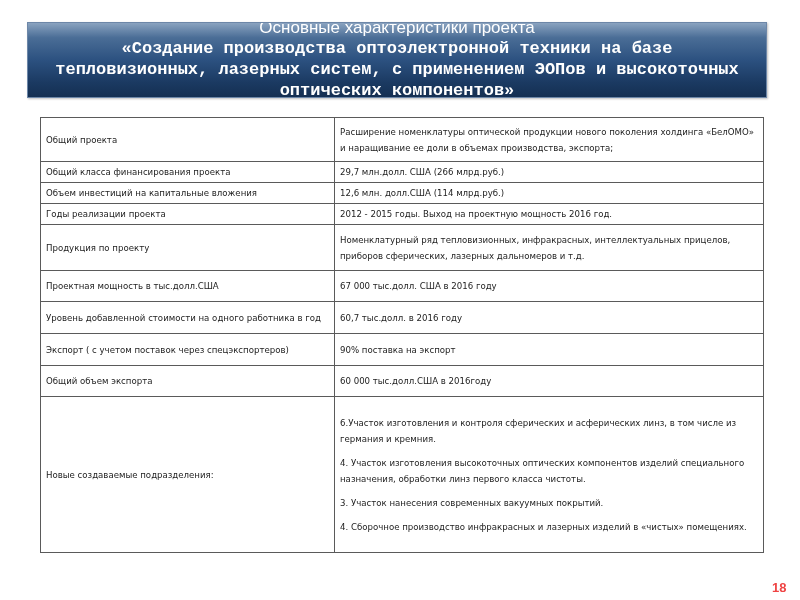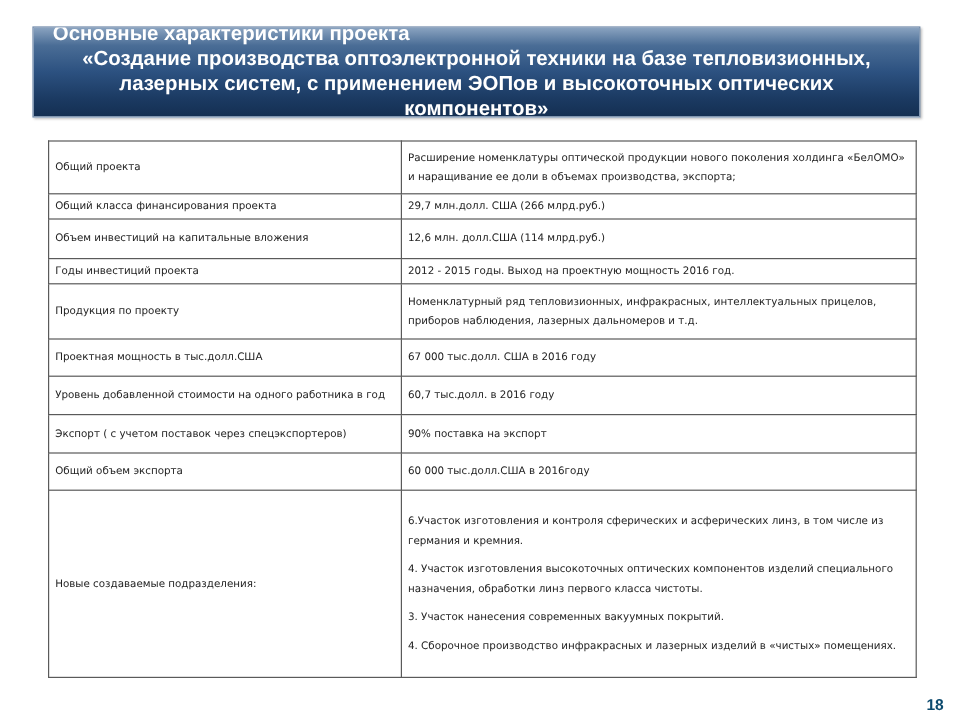--- a/index.html
+++ b/index.html
@@ -11,28 +11,27 @@
   .title-bar {
     position: absolute; left: 27px; top: 22px; width: 740px; height: 76px;
     background: linear-gradient(to bottom, #8aa3c0 0%, #4a6d96 20%, #2c5180 50%, #1b3a62 80%, #142f52 100%);
     border: 1px solid #6d87a8;
     box-shadow: 1px 1px 2px rgba(0,0,0,0.25);
     overflow: hidden;
     box-sizing: border-box;
   }
   .title-bar .t1 {
     position: absolute; left: 0; right: 0; top: -6px;
-    color: #ffffff; font-weight: bold; font-size: 17px;
+    text-align: center; color: #ffffff; font-weight: normal; font-size: 17px;
     line-height: 21px;
-    margin-left: 16px;
   }
   .title-bar .t2 {
     position: absolute; left: 0; right: 0; top: 15px;
     text-align: center; color: #ffffff; font-weight: bold; font-size: 17px;
-    line-height: 21px; padding: 0 16px;
+    line-height: 21px; padding: 0 16px; font-family: Liberation Mono, monospace;
   }
   table.main {
     position: absolute; left: 40px; top: 117px; width: 724px;
     border-collapse: collapse;
     font-family: "DejaVu Sans", sans-serif;
     font-size: 8.6px;
     color: #222;
   }
   table.main td {
     border: 1.5px solid #5a5a5a;
@@ -40,52 +39,52 @@
     vertical-align: middle;
     line-height: 16px;
   }
   td.lbl { width: 283px; }
   td.val { }
   .para { margin: 0 0 8px 0; }
   .para:last-child { margin-bottom: 0; }
   .page-num {
     position: absolute; left: 772px; top: 580px;
     font-family: "Liberation Sans", sans-serif;
-    font-size: 13px; font-weight: bold; color: #0c4a6e;
+    font-size: 13px; font-weight: bold; color: #ef4444;
   }
 </style>
 </head>
 <body>
 
 <div class="title-bar">
   <div class="t1">Основные характеристики проекта</div>
   <div class="t2">«Создание производства оптоэлектронной техники на базе тепловизионных, лазерных систем, с применением ЭОПов и высокоточных оптических компонентов»</div>
 </div>
 
 <table class="main">
   <tbody>
     <tr style="height:44px">
       <td class="lbl">Общий проекта</td>
       <td class="val">Расширение номенклатуры оптической продукции нового поколения холдинга «БелОМО»  и наращивание ее доли в объемах производства, экспорта;</td>
     </tr>
     <tr style="height:21px">
       <td class="lbl">Общий класса финансирования проекта</td>
       <td class="val">29,7 млн.долл. США    (266  млрд.руб.)</td>
     </tr>
-    <tr style="height:33px">
+    <tr style="height:21px">
       <td class="lbl">Объем инвестиций на капитальные вложения</td>
       <td class="val">12,6  млн. долл.США  (114 млрд.руб.)</td>
     </tr>
     <tr style="height:21px">
-      <td class="lbl">Годы инвестиций проекта</td>
+      <td class="lbl">Годы реализации проекта</td>
       <td class="val">2012 - 2015 годы. Выход на проектную мощность 2016 год.</td>
     </tr>
     <tr style="height:46px">
       <td class="lbl">Продукция по проекту</td>
-      <td class="val">Номенклатурный ряд тепловизионных, инфракрасных, интеллектуальных прицелов, приборов наблюдения, лазерных дальномеров и т.д.</td>
+      <td class="val">Номенклатурный ряд тепловизионных, инфракрасных, интеллектуальных прицелов, приборов сферических, лазерных дальномеров и т.д.</td>
     </tr>
     <tr style="height:31px">
       <td class="lbl">Проектная мощность  в  тыс.долл.США</td>
       <td class="val">67 000 тыс.долл. США в 2016 году</td>
     </tr>
     <tr style="height:32px">
       <td class="lbl">Уровень добавленной стоимости на одного работника в год</td>
       <td class="val">60,7 тыс.долл. в 2016 году</td>
     </tr>
     <tr style="height:32px">

